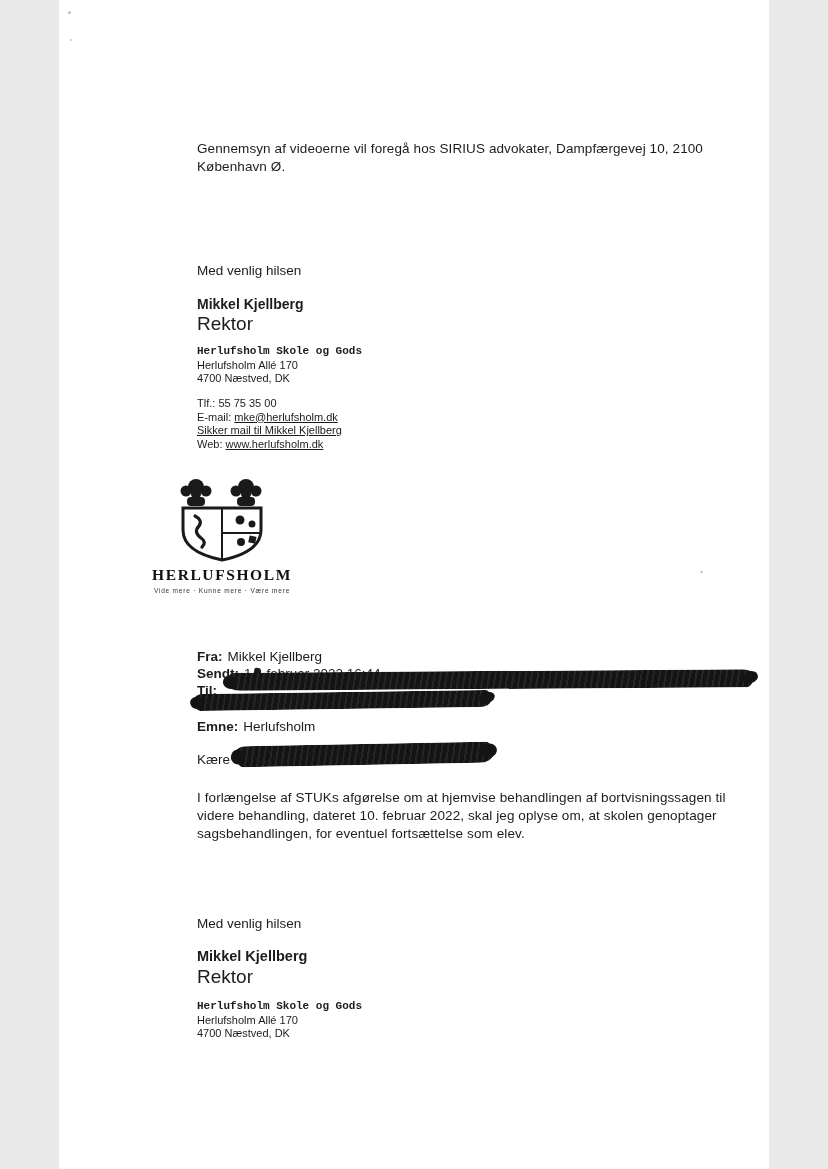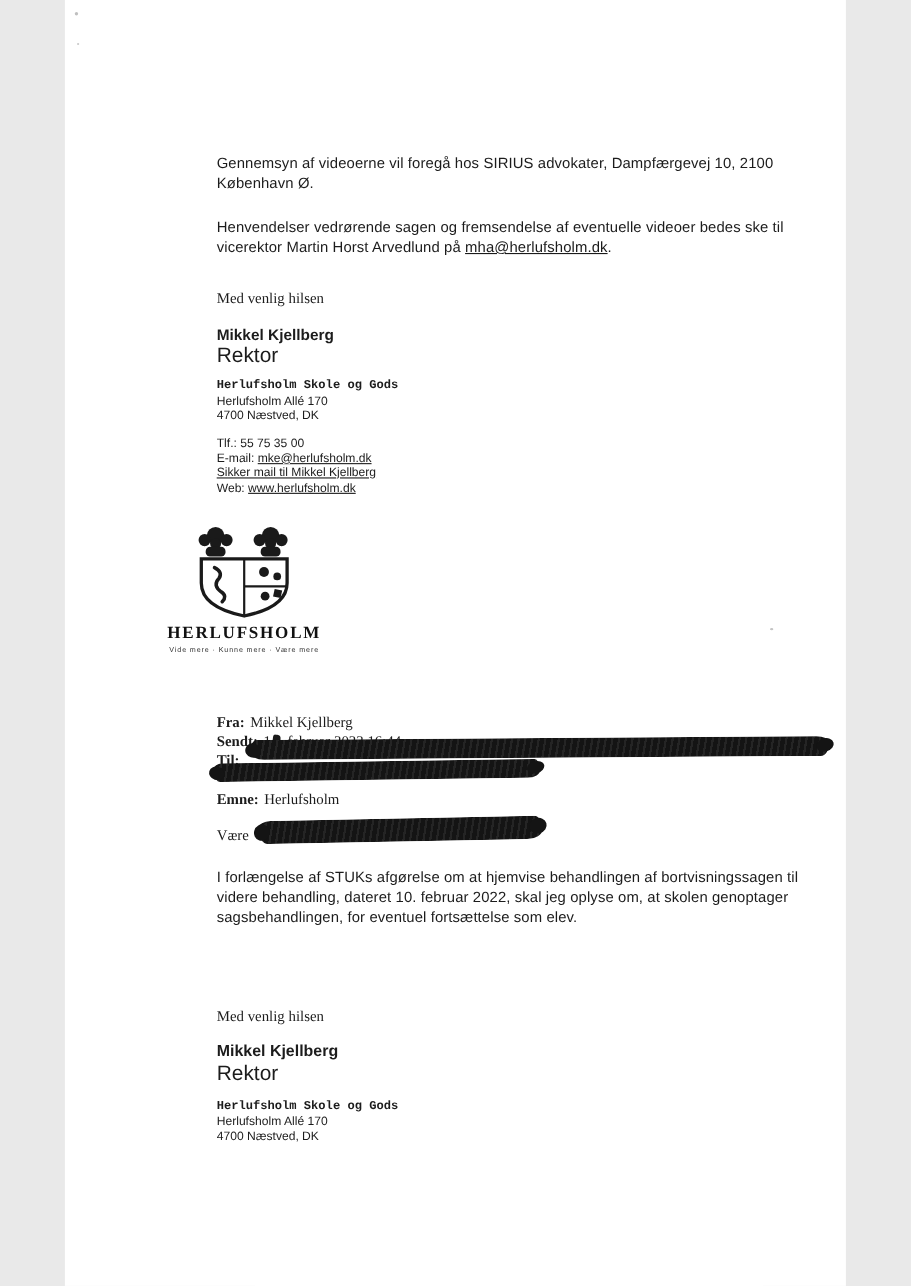--- a/index.html
+++ b/index.html
@@ -14,21 +14,21 @@
     color: #1c1c1c;
     overflow: hidden;
   }
   .abs { position: absolute; }
   .para {
     font-size: 13.5px;
     line-height: 18px;
     width: 565px;
     letter-spacing: 0.1px;
   }
-  .line { font-size: 13.5px; line-height: 17px; font-family: Liberation Serif, serif; }
+  .line { font-size: 13.5px; line-height: 17px; }
   .b { font-weight: bold; font-family: Liberation Mono, monospace; }
   .lbl { font-weight: bold; margin-right: 5px; }
   .sig-name { font-size: 14px; font-weight: bold; }
   .sig-title { font-size: 19px; }
   .small { font-size: 11px; line-height: 13.5px; }
   .link { color: #1b1b1b; text-decoration: underline; cursor: pointer; }
   .scribble {
     position: absolute;
     background-color: #141414;
     background-image: repeating-linear-gradient(100deg, rgba(255,255,255,0.07) 0 2px, rgba(0,0,0,0) 2px 6px);
@@ -81,23 +81,20 @@
 <div class="page">
 
   <div class="speck" style="left:9px; top:11px; width:3px; height:3px; opacity:.55"></div>
   <div class="speck" style="left:11px; top:39px; width:2px; height:2px; opacity:.45"></div>
   <div class="speck" style="left:641px; top:571px; width:3px; height:2px; opacity:.5"></div>
 
   <p class="abs para" style="left:138px; top:140px">
     <span>Gennemsyn af videoerne vil foregå hos SIRIUS advokater, Dampfærgevej 10, 2100 København Ø.</span>
   </p>
 
-  <p class="abs para" style="left:138px; top:198px">
-    <span>Henvendelser vedrørende sagen og fremsendelse af eventuelle videoer bedes ske til vicerektor Martin Horst Arvedlund på </span><a class="link">mha@herlufsholm.dk</a><span>.</span>
-  </p>
 
   <div class="abs line" style="left:138px; top:262px">Med venlig hilsen</div>
 
   <div class="abs sig-name" style="left:138px; top:296px">Mikkel Kjellberg</div>
   <div class="abs sig-title" style="left:138px; top:313px">Rektor</div>
 
   <div class="abs small" style="left:138px; top:345px">
     <div class="b">Herlufsholm Skole og Gods</div>
     <div>Herlufsholm Allé 170</div>
     <div>4700 Næstved, DK</div>
@@ -161,21 +158,21 @@
   <div class="abs line" style="left:138px; top:682px">
     <span class="lbl">Til:</span>
   </div>
   <div class="scribble" style="left:168px; top:671px; width:527px; height:18px; transform:rotate(-0.4deg)"></div>
   <div class="scribble" style="left:135px; top:692px; width:297px; height:17px; transform:rotate(-0.8deg); border-radius:14px 8px 18px 10px / 9px 16px 11px 18px"></div>
 
   <div class="abs line" style="left:138px; top:718px">
     <span class="lbl">Emne:</span><span>Herlufsholm</span>
   </div>
 
-  <div class="abs line" style="left:138px; top:751px">Være</div>
+  <div class="abs line" style="left:138px; top:751px">Kære</div>
   <div class="scribble" style="left:176px; top:744px; width:258px; height:21px; transform:rotate(-1.1deg); border-radius:16px 10px 20px 12px / 10px 18px 12px 20px"></div>
 
   <p class="abs para" style="left:138px; top:789px">
     <span>I forlængelse af STUKs afgørelse om at hjemvise behandlingen af bortvisningssagen til videre behandling, dateret 10. februar 2022, skal jeg oplyse om, at skolen genoptager sagsbehandlingen, for eventuel fortsættelse som elev.</span>
   </p>
 
 
   <div class="abs line" style="left:138px; top:915px">Med venlig hilsen</div>
 
   <div class="abs sig-name" style="left:138px; top:948px; font-size:14.5px">Mikkel Kjellberg</div>

